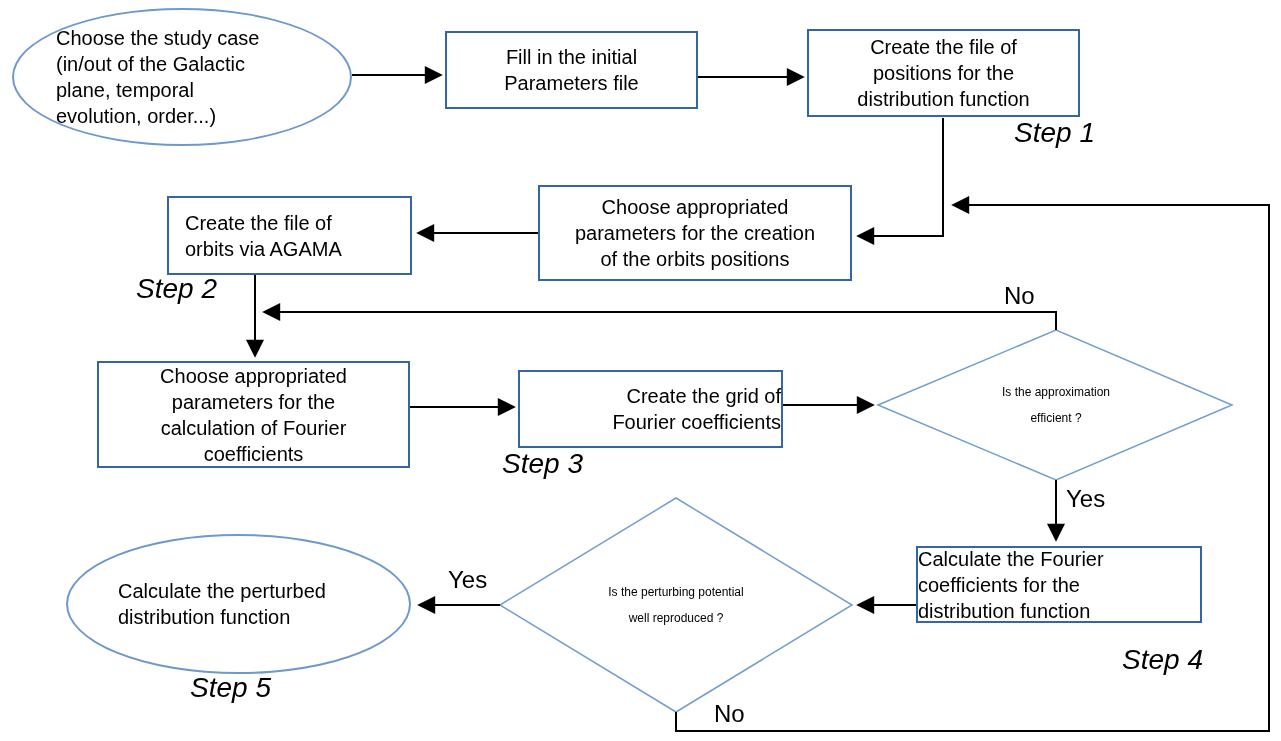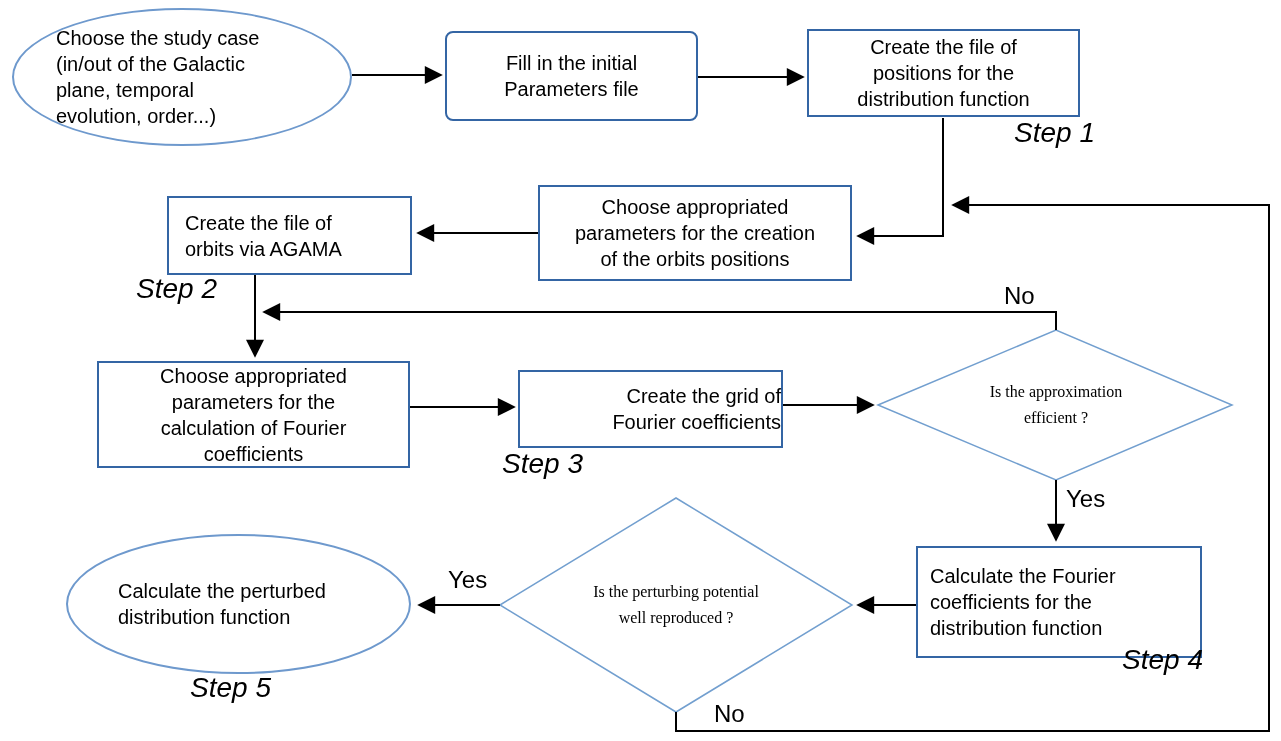--- a/index.html
+++ b/index.html
@@ -30,23 +30,22 @@
     white-space:pre-line;
     box-sizing:border-box;
     background:var(--background);
   }
   .rect-node{border:2px solid var(--box-border);}
   .ellipse-node{border:2px solid var(--ellipse-border);border-radius:50%;background:transparent;}
   .centered{text-align:center;}
   .leftpad{text-align:left;}
   .diamond-label{
     position:absolute;display:flex;align-items:center;justify-content:center;
-    font-size:16px;line-height:26px;text-align:center;white-space:pre-line;
+    font-size:12px;line-height:26px;text-align:center;white-space:pre-line;
     background:transparent;
-    font-family:Liberation Serif, serif;
   }
   .step-label{
     position:absolute;font-size:28px;font-style:italic;line-height:24px;
   }
   .edge-label{
     position:absolute;font-size:24px;line-height:24px;background:var(--background);padding:0 2px;
   }
 </style>
 </head>
 <body>
@@ -77,21 +76,21 @@
     <line class="edge" x1="500" y1="605" x2="419" y2="605" marker-end="url(#ah)"></line>
   </svg>
 
   <div class="node ellipse-node leftpad" style="left:12px;top:8px;width:340px;height:138px;padding-left:42px;">
     <span>Choose the study case
 (in/out of the Galactic
 plane, temporal
 evolution, order...)</span>
   </div>
 
-  <div class="node rect-node centered" style="left:445px;top:31px;width:253px;height:90px;border-radius:8px;">
+  <div class="node rect-node centered" style="left:445px;top:31px;width:253px;height:78px;">
     <span>Fill in the initial
 Parameters file</span>
   </div>
 
   <div class="node rect-node centered" style="left:807px;top:29px;width:273px;height:88px;">
     <span>Create the file of
 positions for the
 distribution function</span>
   </div>
 
@@ -116,21 +115,21 @@
   <div class="node rect-node leftpad" style="left:518px;top:370px;width:265px;height:78px;padding-left:12px;text-align:right;">
     <span>Create the grid of
 Fourier coefficients</span>
   </div>
 
   <div class="diamond-label" style="left:906px;top:365px;width:300px;height:80px;">
     <span>Is the approximation
 efficient ?</span>
   </div>
 
-  <div class="node rect-node leftpad" style="left:916px;top:546px;width:286px;height:112px;padding-left:12px;">
+  <div class="node rect-node leftpad" style="left:916px;top:546px;width:286px;height:77px;padding-left:0;">
     <span>Calculate the Fourier
 coefficients for the
 distribution function</span>
   </div>
 
   <div class="diamond-label" style="left:526px;top:565px;width:300px;height:80px;">
     <span>Is the perturbing potential
 well reproduced ?</span>
   </div>
 

